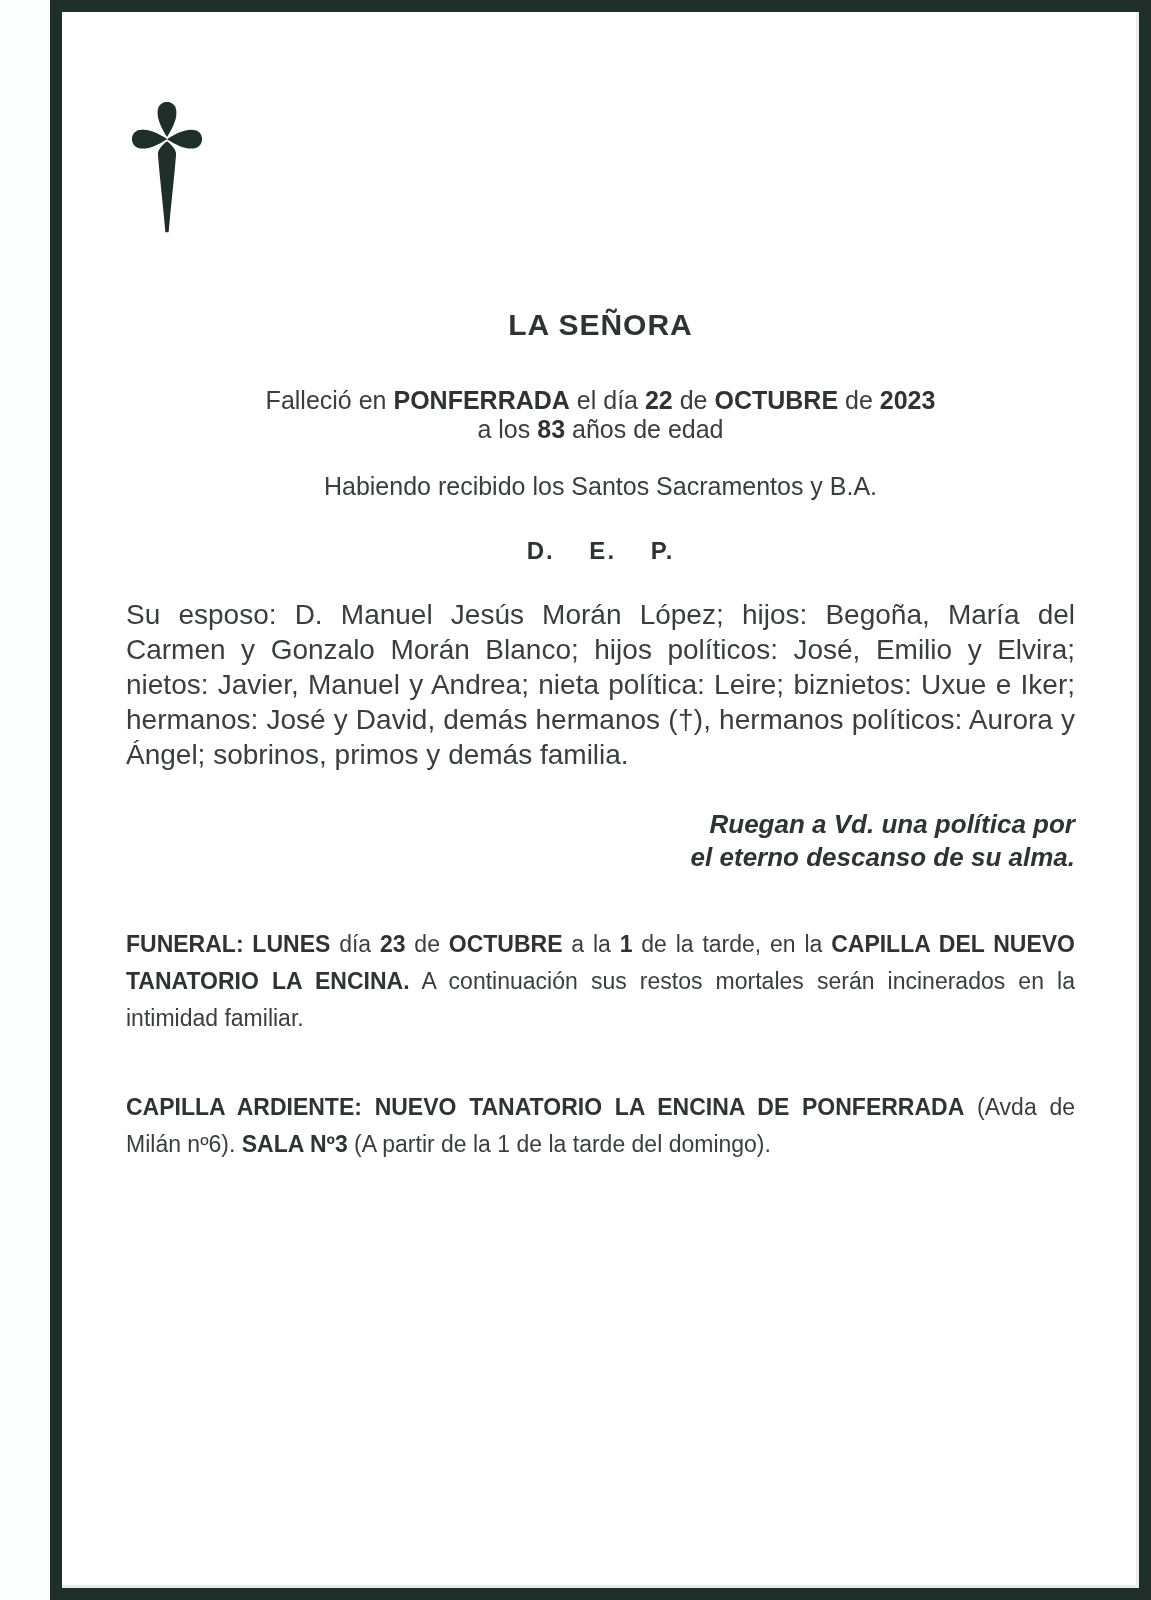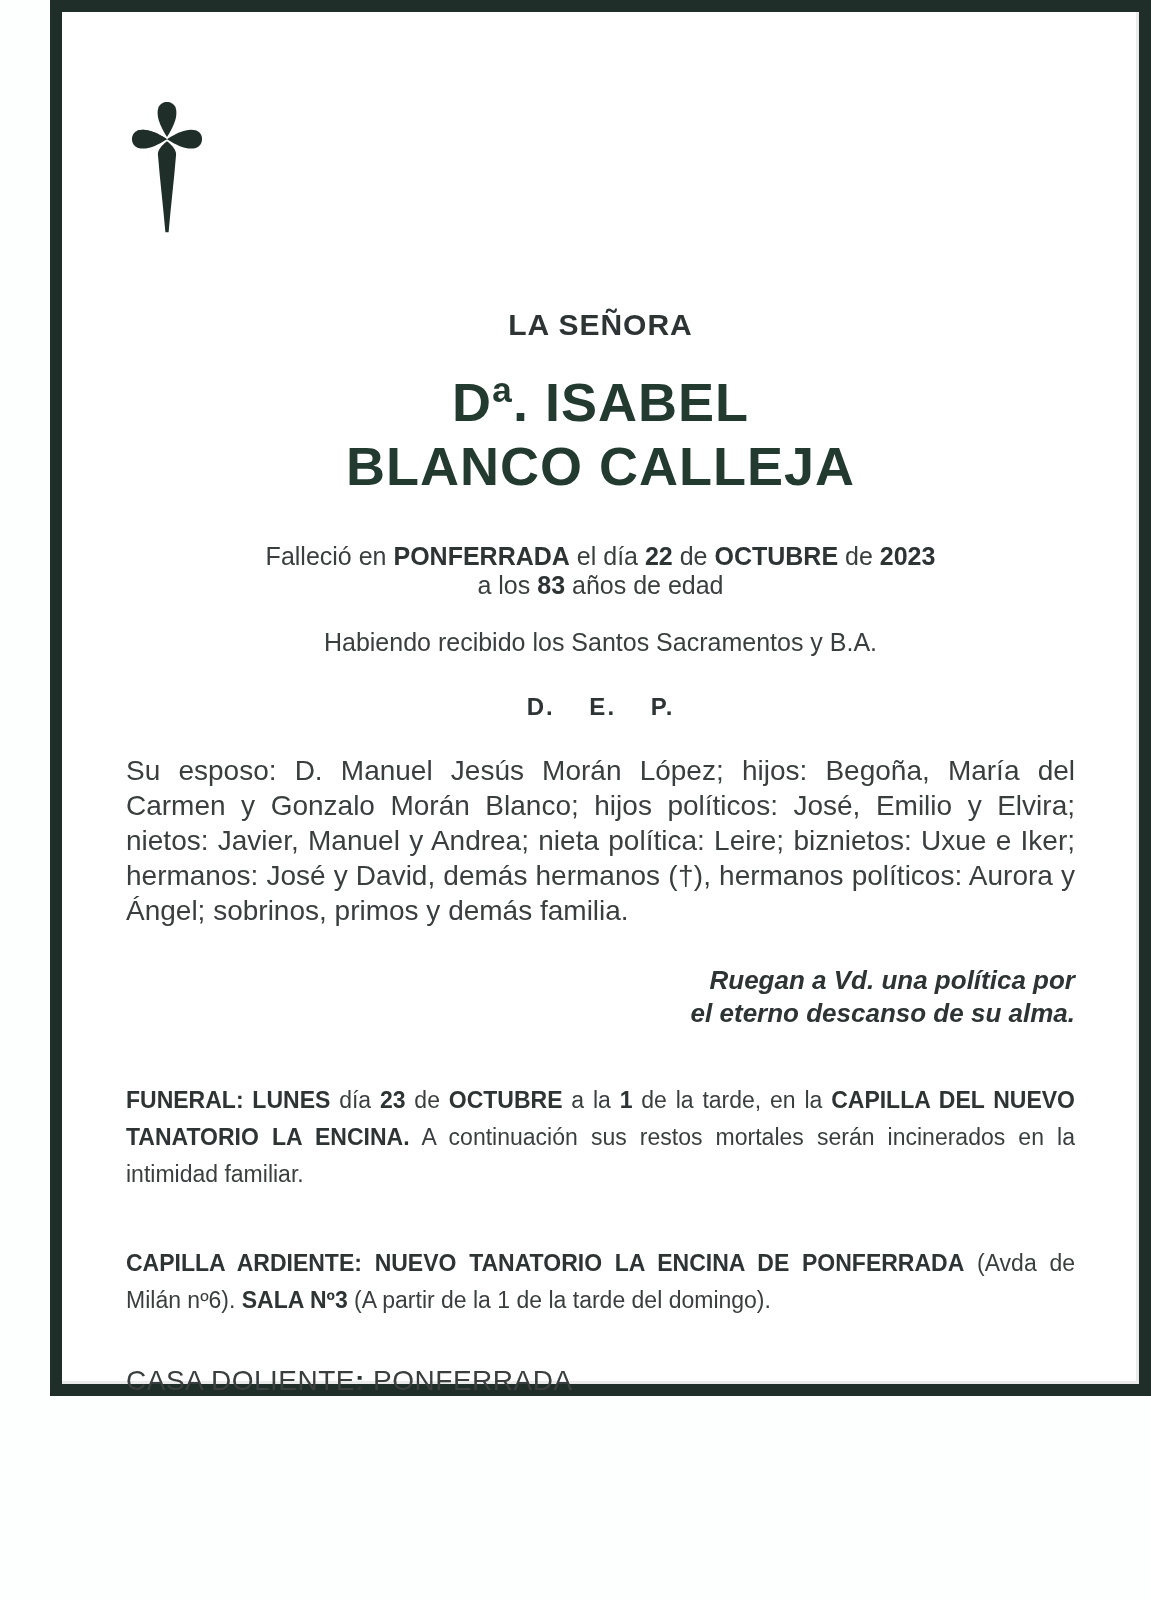--- a/index.html
+++ b/index.html
@@ -14,21 +14,21 @@
   body{
     width:1151px;height:1600px;
     background:var(--background);
     font-family:"Liberation Sans","DejaVu Sans",sans-serif;
     color:var(--text);
     overflow:hidden;
   }
   .sheet{
     position:relative;
     margin-left:50px;
-    width:1101px;height:1396px;
+    width:1101px;height:1600px;
     border:12px solid var(--frame);
     background:#ffffff;
     box-shadow:inset -3px -3px 0 rgba(0,0,0,0.08);
   }
   .content{
     padding:0 64px;
     height:100%;
   }
   .cross{
     margin-top:80px;
@@ -114,40 +114,35 @@
         <path d="M30 42 C23 31 19.5 22 22 14.5 C24.5 7.5 35.5 7.5 38 14.5 C40.5 22 37 31 30 42 Z"></path>
         <path d="M28 44 C17 37 8 33.5 0.5 36 C-0.5 38.5 -0.5 41.5 0.5 44 C8 46.5 17 43 28 44 Z" transform="translate(2 0)"></path>
         <path d="M30 44 C19 37 10 33.5 2.5 36 C-4.5 38.5 -4.5 49.5 2.5 52 C10 54.5 19 51 30 44 Z"></path>
         <path d="M30 44 C41 37 50 33.5 57.5 36 C64.5 38.5 64.5 49.5 57.5 52 C50 54.5 41 51 30 44 Z"></path>
         <path d="M30 46 C35 50 38.5 54 38.5 58 C36.5 83 33.5 107 31.5 131 L28.5 131 C26.5 107 23.5 83 21.5 58 C21.5 54 25 50 30 46 Z"></path>
       </g>
     </svg>
 
     <div class="honorific">LA SEÑORA</div>
 
-    <div class="deceased-name">
-      <div>Dª. ISABEL</div>
-      <div>BLANCO CALLEJA</div>
-    </div>
 
     <div class="center-line death-line"><span class="seg-regular">Falleció en </span><span class="seg-bold">PONFERRADA</span><span class="seg-regular"> el día </span><span class="seg-bold">22</span><span class="seg-regular"> de </span><span class="seg-bold">OCTUBRE</span><span class="seg-regular"> de </span><span class="seg-bold">2023</span></div>
 
     <div class="center-line age-line"><span class="seg-regular">a los </span><span class="seg-bold">83</span><span class="seg-regular"> años de edad</span></div>
 
     <div class="center-line sacraments-line">Habiendo recibido los Santos Sacramentos y B.A.</div>
 
     <div class="dep-line">D. E. P.</div>
 
     <div class="family-paragraph">Su esposo: D. Manuel Jesús Morán López; hijos: Begoña, María del Carmen y Gonzalo Morán Blanco; hijos políticos: José, Emilio y Elvira; nietos: Javier, Manuel y Andrea; nieta política: Leire; biznietos: Uxue e Iker; hermanos: José y David, demás hermanos (†), hermanos políticos: Aurora y Ángel; sobrinos, primos y demás familia.</div>
 
     <div class="prayer">
       <div>Ruegan a Vd. una política por</div>
       <div>el eterno descanso de su alma.</div>
     </div>
 
     <div class="notice-paragraph funeral-paragraph"><span class="seg-bold">FUNERAL: LUNES</span><span class="seg-regular"> día </span><span class="seg-bold">23</span><span class="seg-regular"> de </span><span class="seg-bold">OCTUBRE</span><span class="seg-regular"> a la </span><span class="seg-bold">1</span><span class="seg-regular"> de la tarde, en la </span><span class="seg-bold">CAPILLA DEL NUEVO TANATORIO LA ENCINA.</span><span class="seg-regular"> A continuación sus restos mortales serán incinerados en la intimidad familiar.</span></div>
 
     <div class="notice-paragraph chapel-paragraph"><span class="seg-bold">CAPILLA ARDIENTE: NUEVO TANATORIO LA ENCINA DE PONFERRADA</span><span class="seg-regular"> (Avda de Milán nº6). </span><span class="seg-bold">SALA Nº3</span><span class="seg-regular"> (A partir de la 1 de la tarde del domingo).</span></div>
 
-    <div class="mourning-home-line"><span class="seg-regular">CASA DOLIENTE</span><span class="seg-bold">:</span><span class="seg-regular"> PONFERRADA</span></div>
 
   </div>
 </div>
 
 </body></html>

